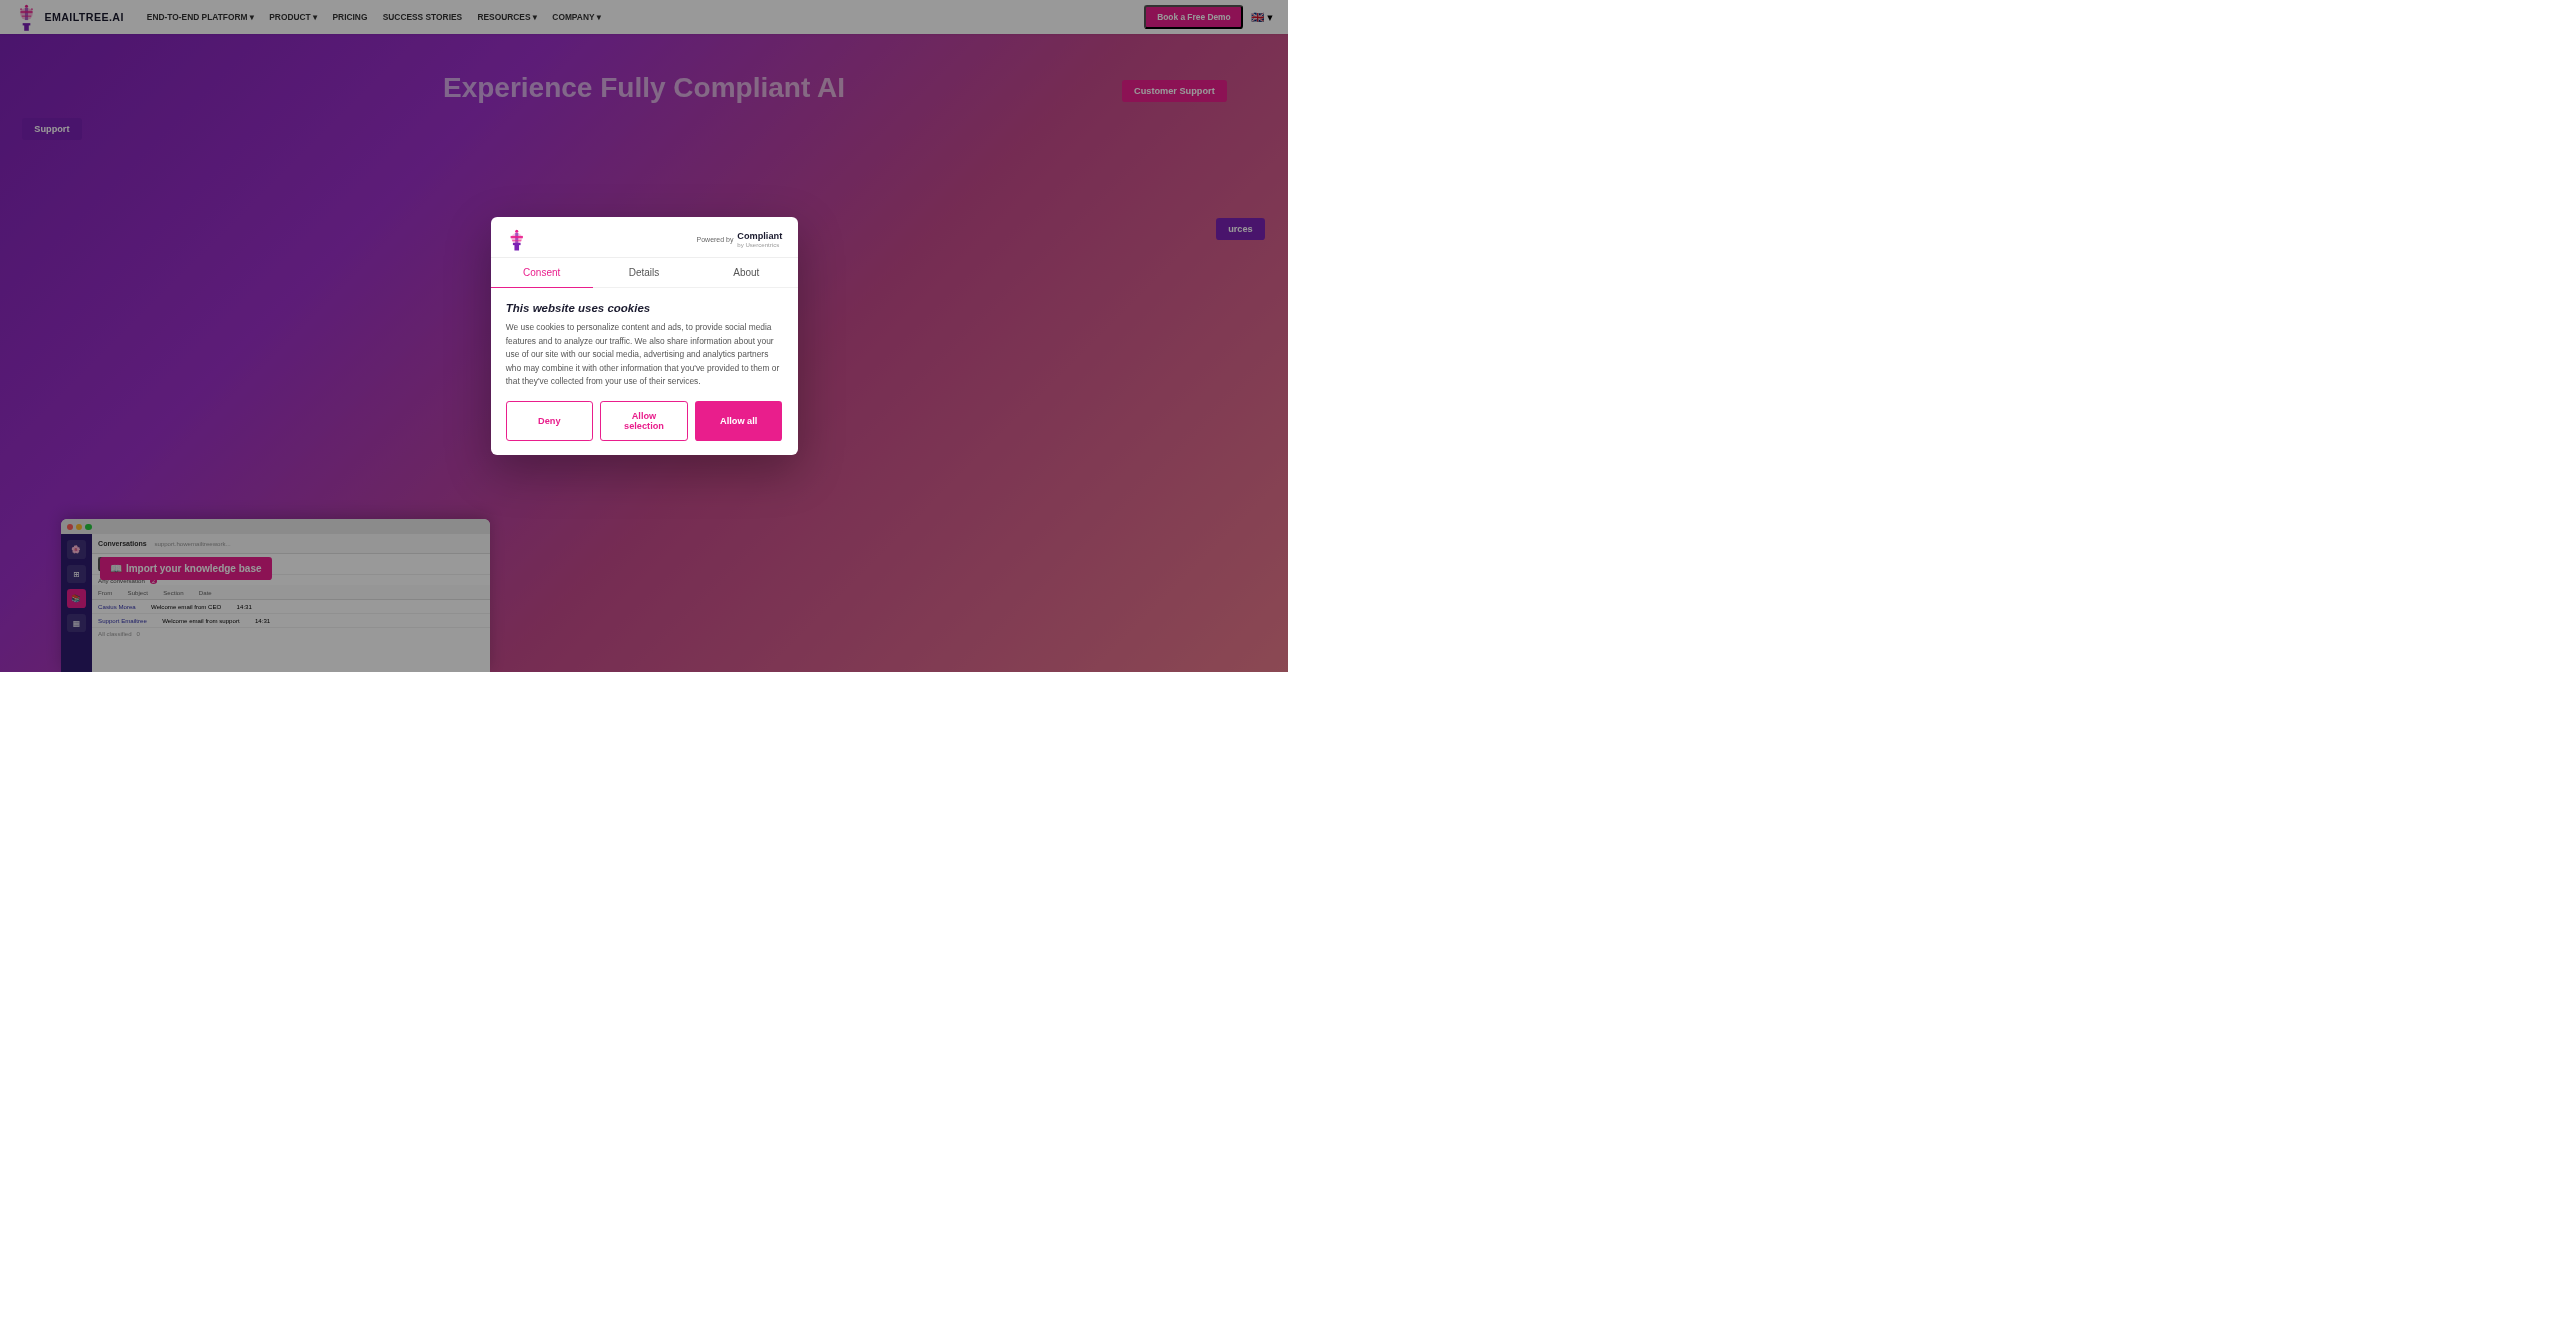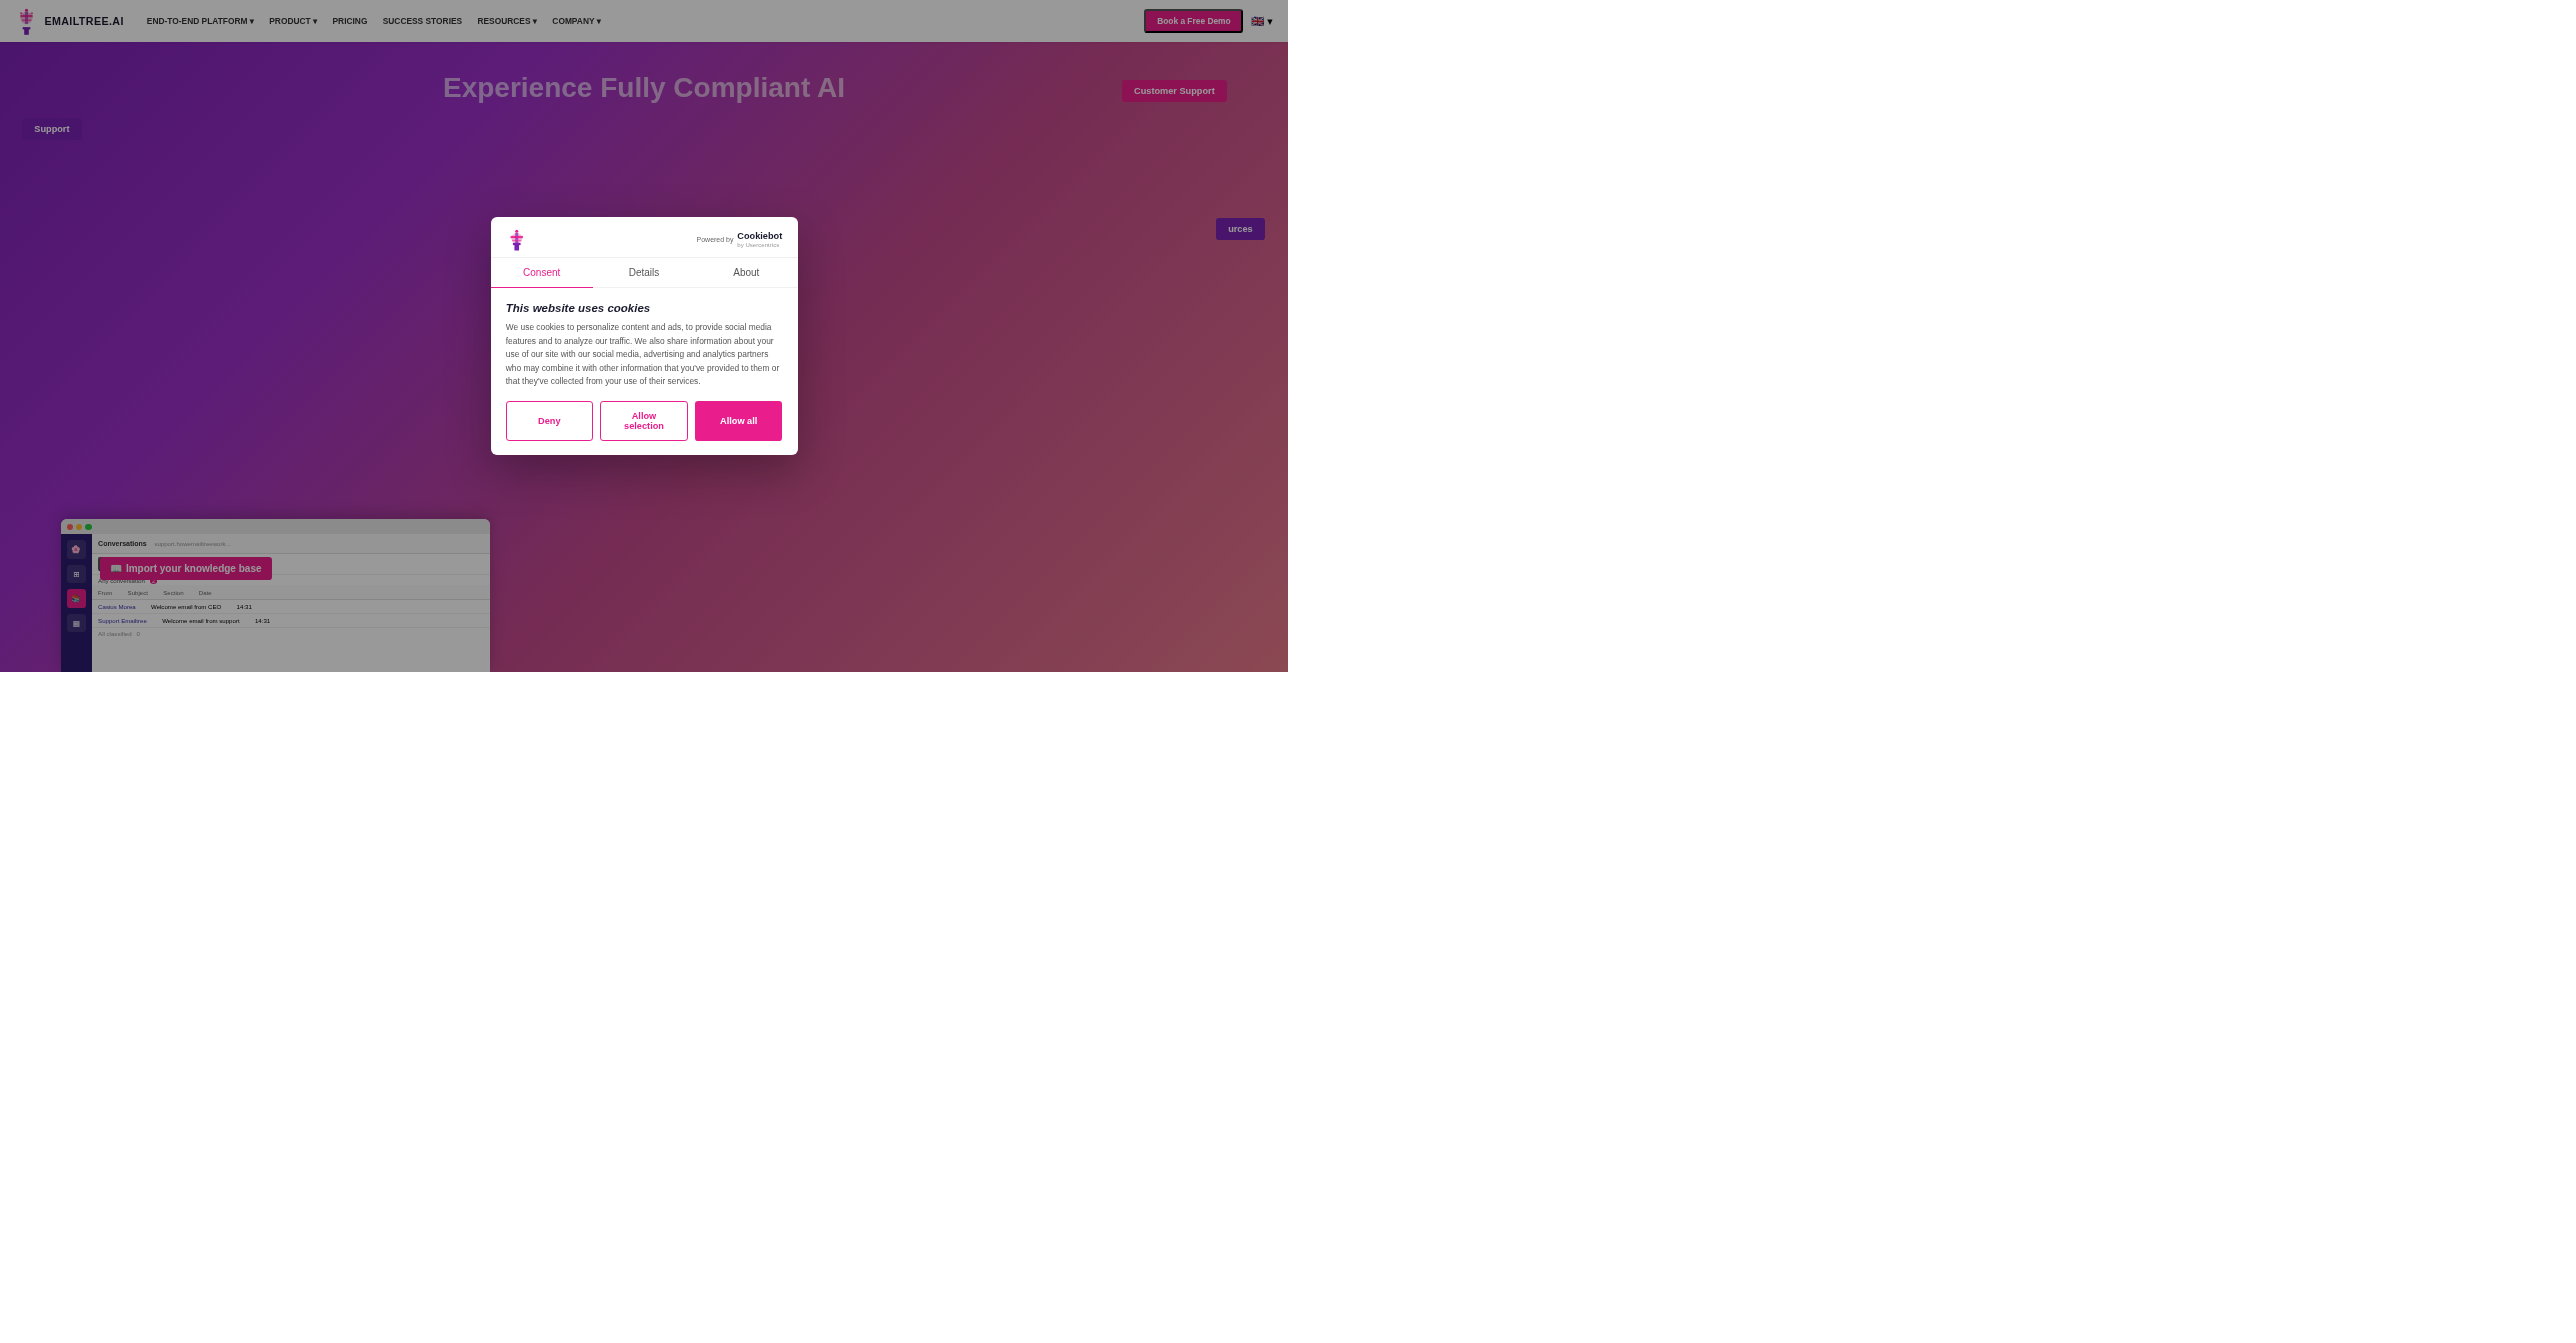--- a/index.html
+++ b/index.html
@@ -9,21 +9,21 @@
     .website-bg {
       position: absolute;
       top: 0; left: 0; right: 0; bottom: 0;
       background: linear-gradient(135deg, #7b22b4 0%, #9b30c8 30%, #c44a8a 60%, #e87a8a 100%);
     }
 
     
     .top-nav {
       position: absolute;
       top: 0; left: 0; right: 0;
-      height: 42px;
+      height: 34px;
       background: white;
       display: flex;
       align-items: center;
       padding: 0 15.3px;
       z-index: 1;
       box-shadow: 0 0.8px 2.3px rgba(0,0,0,0.1);
     }
     .nav-logo {
       display: flex;
       align-items: center;
@@ -526,21 +526,21 @@
           <rect x="12" y="5" width="4" height="14" fill="#7b22b4" opacity="0.7"></rect>
           <rect x="6" y="9" width="16" height="3" fill="#e91e8c" opacity="0.9"></rect>
           <rect x="8" y="14" width="12" height="2" fill="#e91e8c" opacity="0.6"></rect>
           <circle cx="14" cy="3" r="2" fill="#e91e8c"></circle>
         </svg>
       </div>
       <div class="powered-by">
         <span>Powered by</span>
         <div>
           <div class="cookiebot-logo">
-            <span>Cookiebot</span>
+            <span>Compliant</span>
           </div>
           <div class="usercentrics-text">by Usercentrics</div>
         </div>
       </div>
     </div>
 
     <div class="modal-tabs">
       <div class="modal-tab active">Consent</div>
       <div class="modal-tab">Details</div>
       <div class="modal-tab">About</div>

